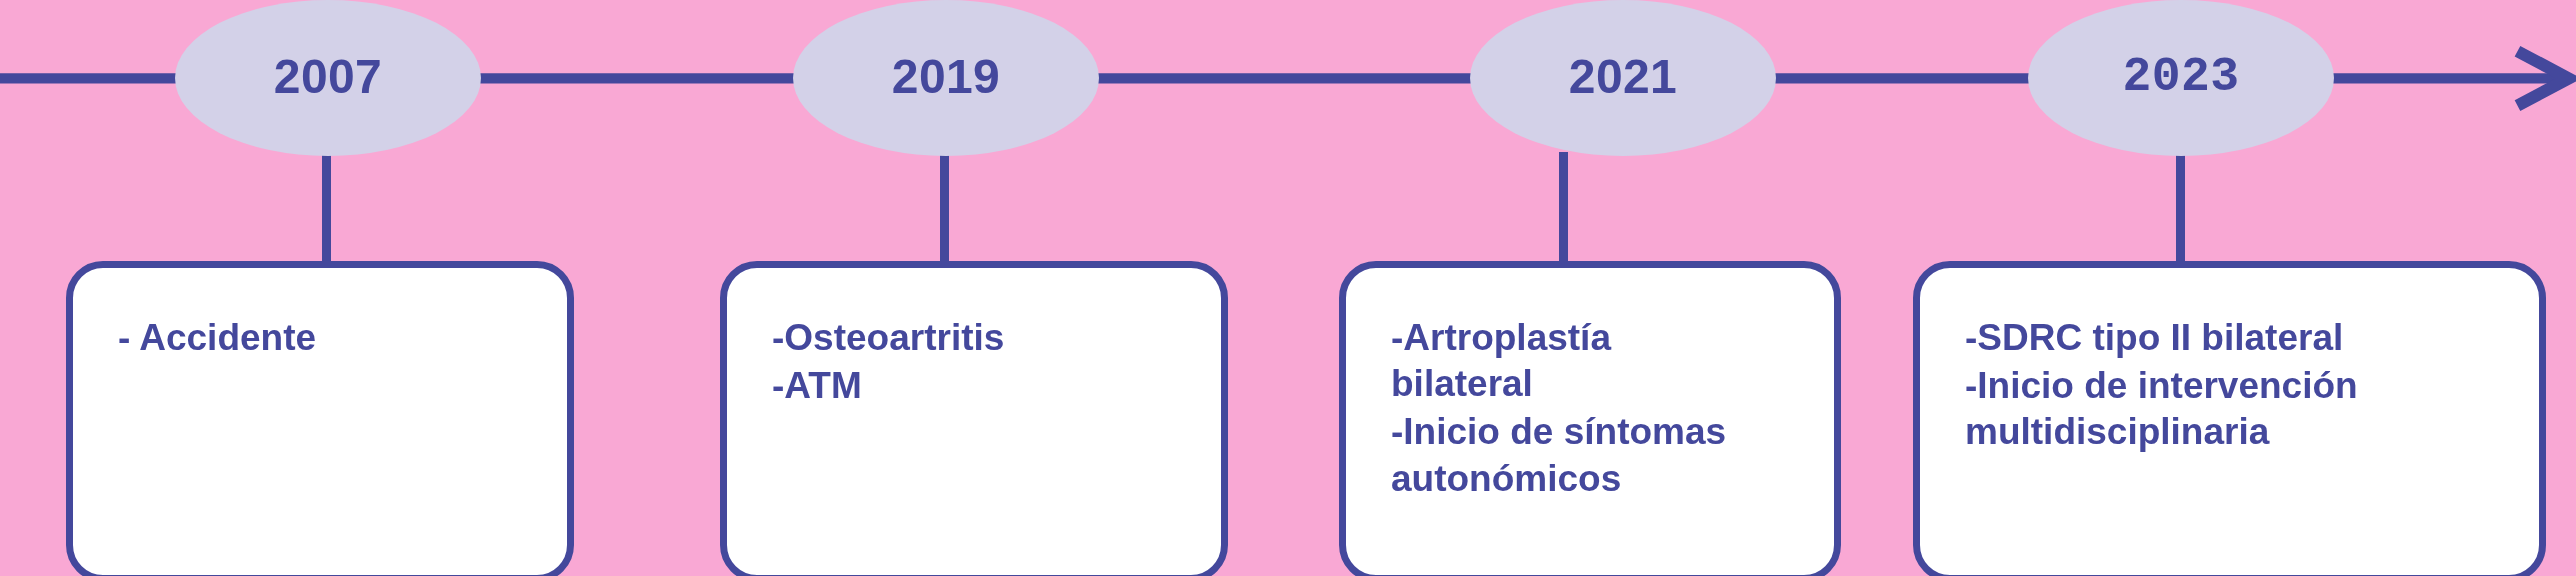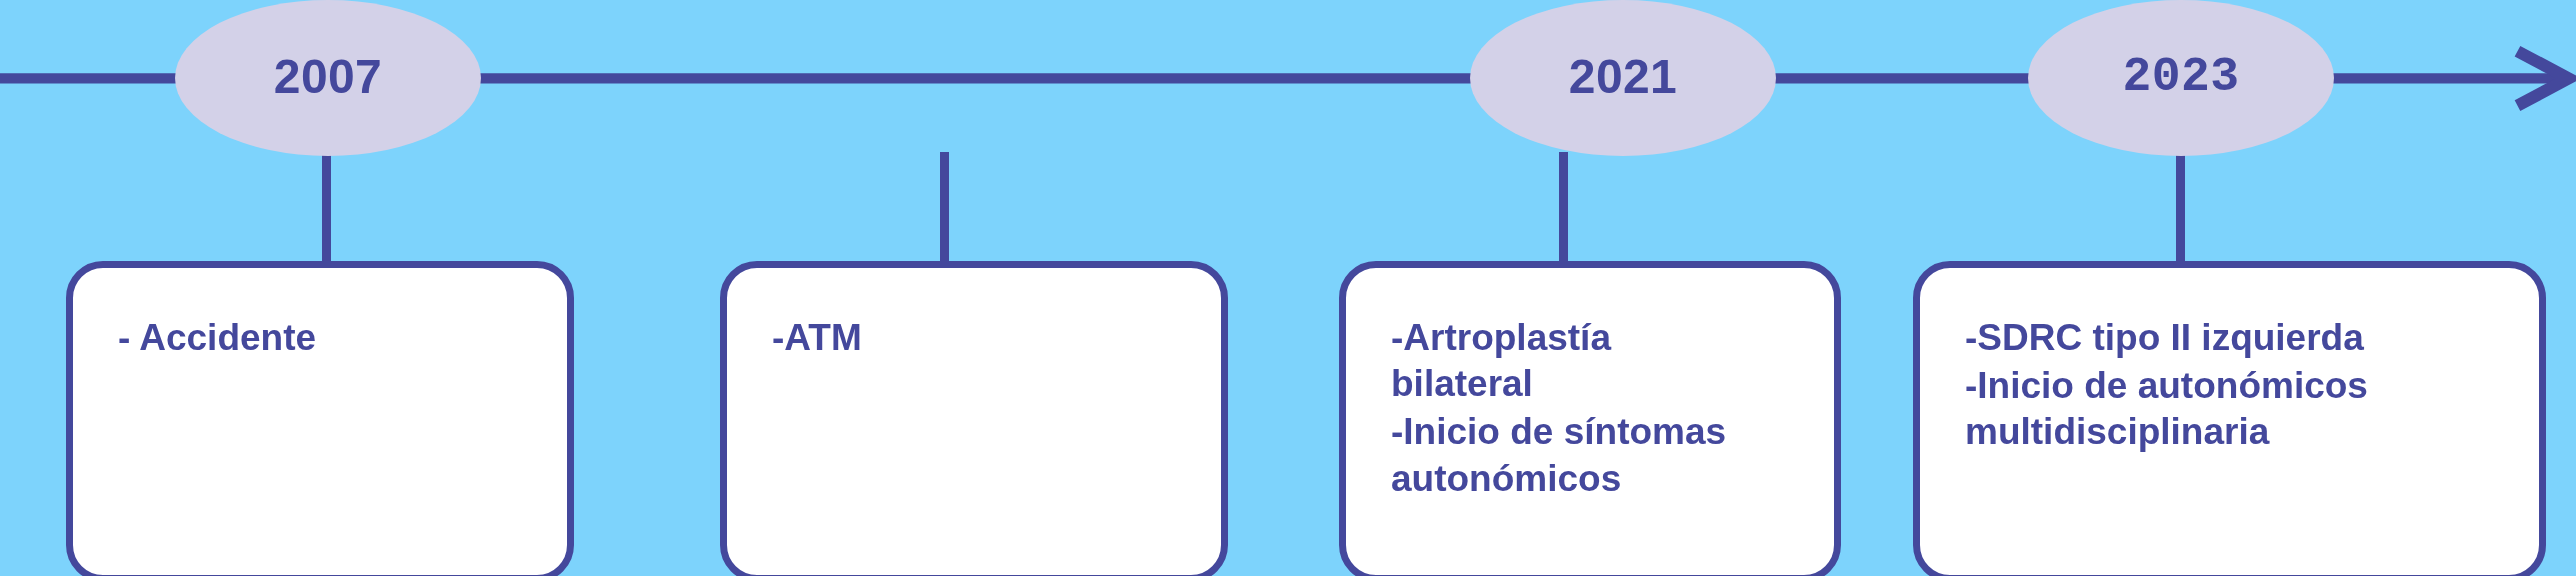--- a/index.html
+++ b/index.html
@@ -11,21 +11,21 @@
     width: 2576px;
     height: 576px;
     overflow: hidden;
     font-family: "Liberation Sans", sans-serif;
   }
 
   #timeline-root {
     position: relative;
     width: 2576px;
     height: 576px;
-    background: #7dd3fc;
+    background: #f9a8d4;
   }
 
   
   .axis-svg {
     position: absolute;
     left: 0;
     top: 0;
     width: 2576px;
     height: 160px;
     overflow: visible;
@@ -106,54 +106,59 @@
   <div class="connector-stem" style="left:322px;"></div>
   <div class="connector-stem" style="left:940px;"></div>
   <div class="connector-stem" style="left:1559px;"></div>
   <div class="connector-stem" style="left:2176px;"></div>
 
   <div class="year-node" style="left:175px;">
     <div class="year-ellipse"></div>
     <div class="year-label">2007</div>
   </div>
 
+  <div class="year-node" style="left:793px;">
+    <div class="year-ellipse"></div>
+    <div class="year-label">2019</div>
+  </div>
 
   <div class="year-node" style="left:1470px;">
     <div class="year-ellipse"></div>
     <div class="year-label">2021</div>
   </div>
 
   <div class="year-node" style="left:2028px;font-family:Liberation Mono, monospace;">
     <div class="year-ellipse"></div>
     <div class="year-label">2023</div>
   </div>
 
   <div class="event-card" style="left:66px; width:508px;">
     <ul class="event-list">
       <li class="event-item">- Accidente</li>
     </ul>
   </div>
 
   <div class="event-card" style="left:720px; width:508px;">
     <ul class="event-list">
+      <li class="event-item">-Osteoartritis</li>
       <li class="event-item">-ATM</li>
     </ul>
   </div>
 
   <div class="event-card" style="left:1339px; width:502px;">
     <ul class="event-list">
       <li class="event-item">-Artroplastía
  bilateral</li>
       <li class="event-item">-Inicio de síntomas
  autonómicos</li>
     </ul>
   </div>
 
   <div class="event-card" style="left:1913px; width:633px;">
     <ul class="event-list">
-      <li class="event-item">-SDRC tipo II izquierda</li>
-      <li class="event-item">-Inicio de autonómicos
+      <li class="event-item">-SDRC tipo II bilateral</li>
+      <li class="event-item">-Inicio de intervención
  multidisciplinaria</li>
     </ul>
   </div>
 
 </div>
 
 
 </body></html>

